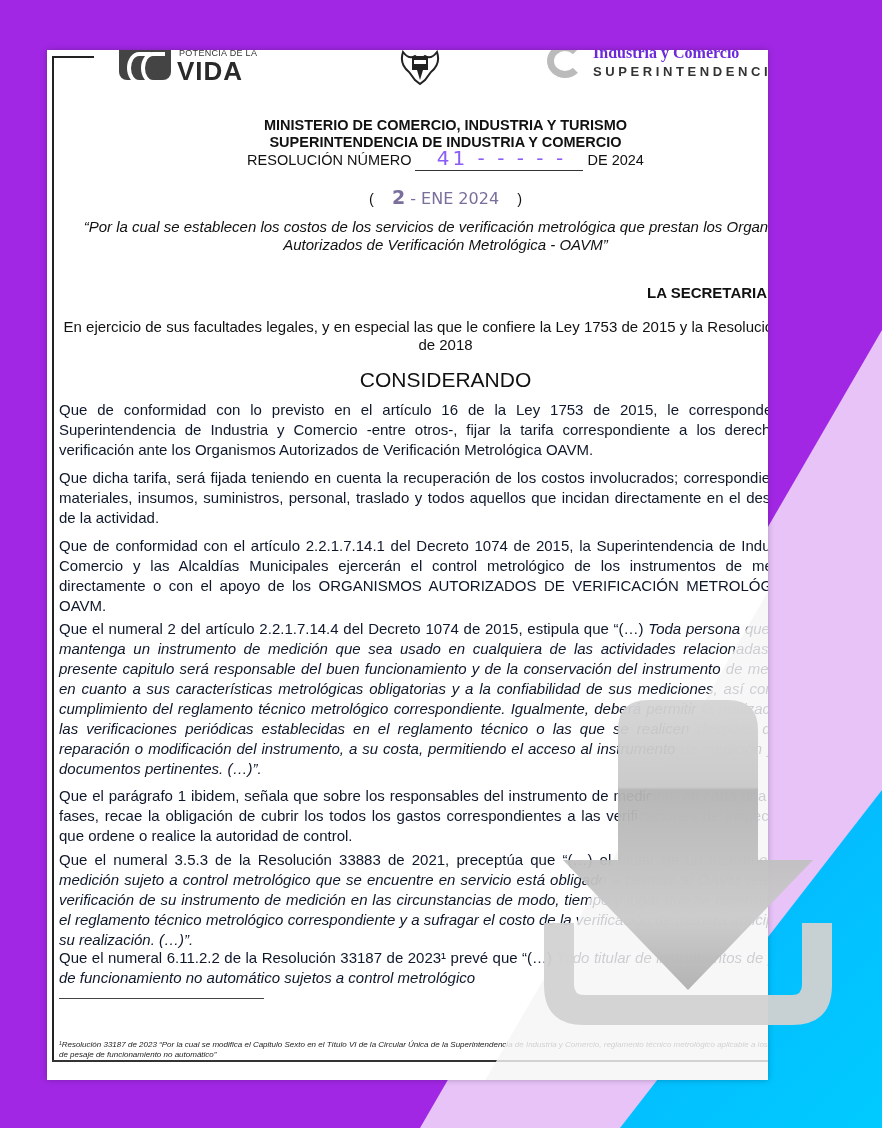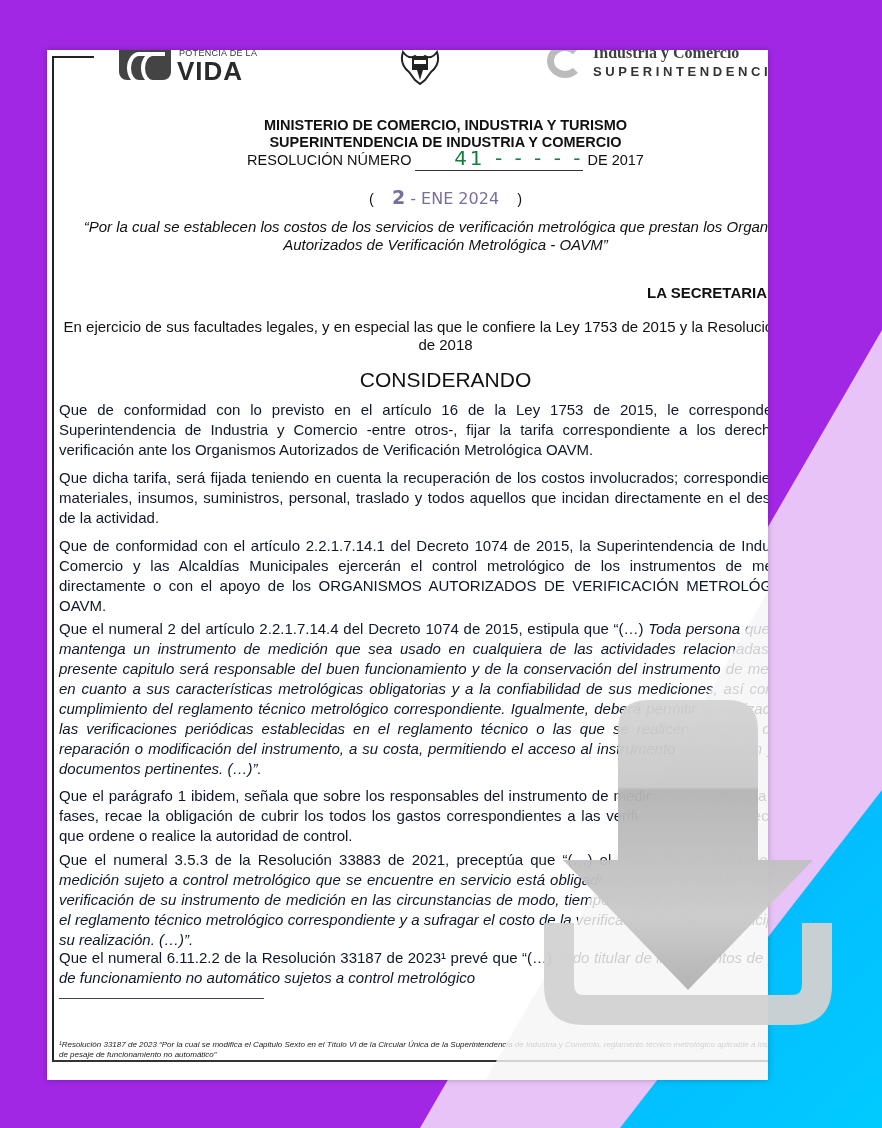--- a/index.html
+++ b/index.html
@@ -43,29 +43,29 @@
     }
     .logo-left .mark span {
       position: absolute; top: 2px; width: 20px; height: 24px; border: 4px solid #fff; border-right: none; border-radius: 50% 0 0 50%;
     }
     .logo-left .small { position: absolute; left: 60px; top: -2px; font-size: 9px; color: #333; letter-spacing: 0.3px; }
     .logo-left .big { position: absolute; left: 58px; top: 6px; font-size: 26px; font-weight: bold; color: #2a2a2a; letter-spacing: 1px; }
 
     .crest { position: absolute; left: 350px; top: 0px; width: 46px; height: 36px; }
     .logo-right { position: absolute; left: 500px; top: -6px; width: 240px; height: 40px; }
     .logo-right .ic { position: absolute; left: 0; top: 0; width: 36px; height: 34px; border: 7px solid #bbb; border-right-color: transparent; border-radius: 50%; box-sizing: border-box; }
-    .logo-right .t1 { position: absolute; left: 46px; top: 0; font-family: "Liberation Serif", serif; font-weight: bold; font-size: 16px; color: #404040; }
+    .logo-right .t1 { position: absolute; left: 46px; top: 0; font-family: "Liberation Serif", serif; font-weight: bold; font-size: 16px; color: #6d28d9; }
     .logo-right .t2 { position: absolute; left: 46px; top: 20px; font-size: 13px; letter-spacing: 3.6px; color: #333; font-weight: bold; }
 
     .center { position: absolute; left: 0; width: 797px; text-align: center; color: #111; }
     .h-ministry { top: 67px; font-weight: bold; font-size: 14.5px; line-height: 17px; }
     .resolution { top: 96px; font-size: 14.5px; }
     .res-num {
-      display: inline-block; width: 168px; border-bottom: 1.5px solid #333; text-align: right;
-      color: #15803d; font-size: 20px; font-family: "DejaVu Sans", sans-serif; letter-spacing: 3px; vertical-align: baseline;
+      display: inline-block; width: 168px; border-bottom: 1.5px solid #333; text-align: center;
+      color: #8b5cf6; font-size: 20px; font-family: "DejaVu Sans", sans-serif; letter-spacing: 3px; vertical-align: baseline;
       padding-left: 4px; box-sizing: border-box;
     }
     .date-line { top: 136px; font-size: 14.5px; }
     .date-stamp { color: #7a6f9c; font-family: "DejaVu Sans", sans-serif; font-size: 16px; margin: 0 14px; }
     .date-stamp b { font-size: 19px; font-weight: bold; }
     .subject { top: 168px; font-style: italic; font-size: 15px; line-height: 18px; left: 20px; width: 757px; }
     .h-sec { top: 234px; font-weight: bold; font-size: 15px; text-align: right; }
     .faculties { top: 268px; font-size: 15px; line-height: 18px; left: 16px; width: 765px; }
     .h-cons { top: 318px; font-weight: normal; font-size: 21px; }
 
@@ -133,21 +133,21 @@
   </div>
 
   <div class="center h-ministry">
     <div>MINISTERIO DE COMERCIO, INDUSTRIA Y TURISMO</div>
     <div>SUPERINTENDENCIA DE INDUSTRIA Y COMERCIO</div>
   </div>
 
   <div class="center resolution">
     <span>RESOLUCIÓN NÚMERO</span>
     <span class="res-num">41 - - - - -</span>
-    <span>DE 2017</span>
+    <span>DE 2024</span>
   </div>
 
   <div class="center date-line">
     <span>(</span>
     <span class="date-stamp"><b>2</b> <span>- ENE 2024</span></span>
     <span>)</span>
   </div>
 
   <div class="center subject">“Por la cual se establecen los costos de los servicios de verificación metrológica que prestan los Organismos Autorizados de Verificación Metrológica - OAVM”</div>
   <div class="center h-sec">LA SECRETARIA GENERAL</div>

